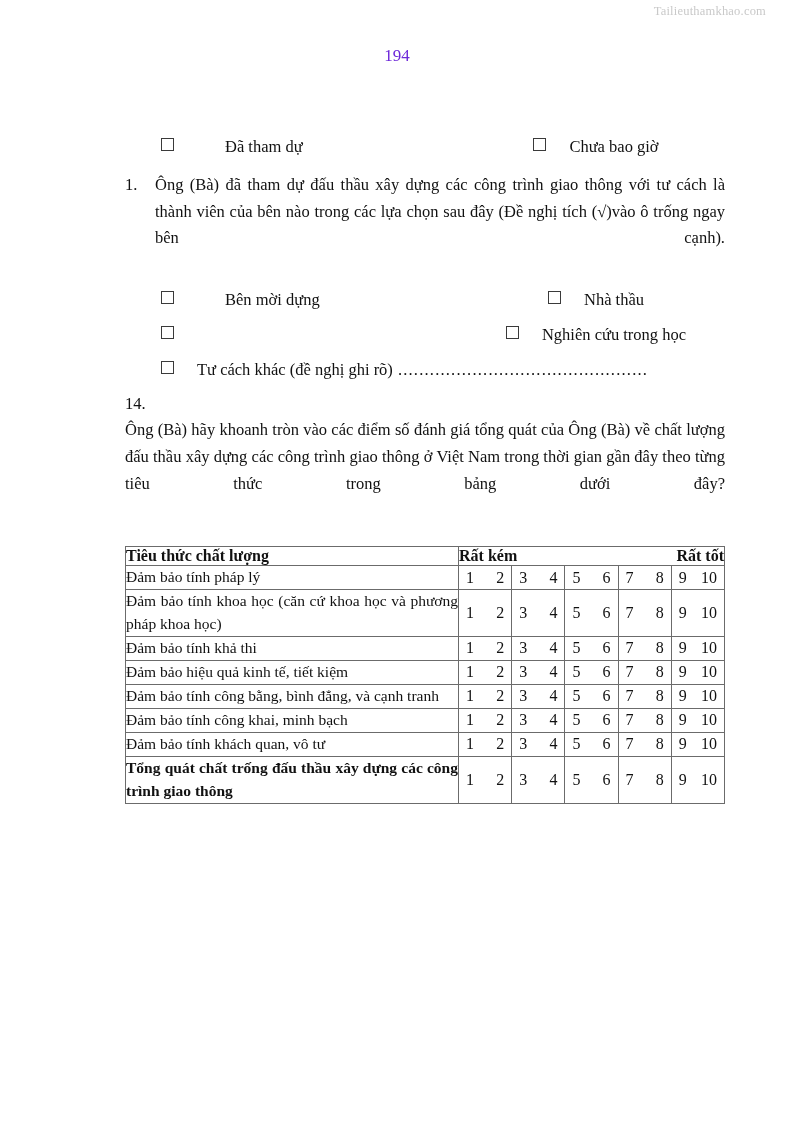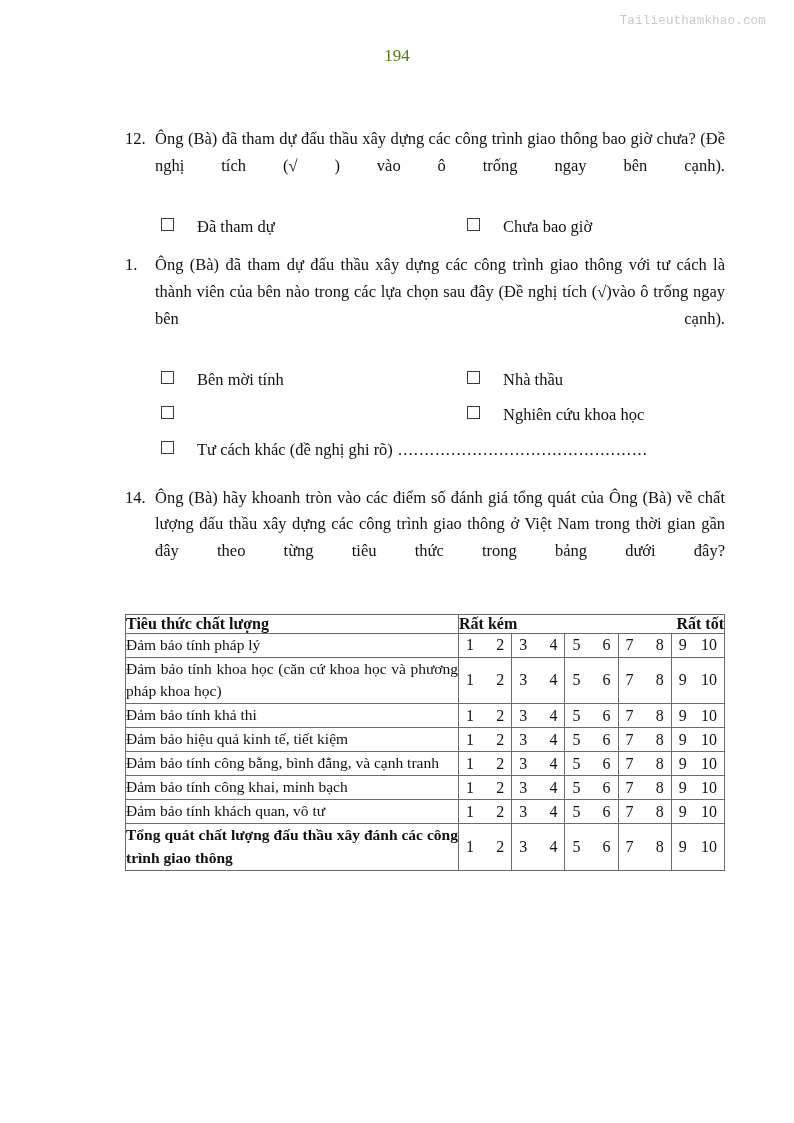--- a/index.html
+++ b/index.html
@@ -17,37 +17,37 @@
   }
 
   .page {
     position: absolute;
     inset: 0;
     background: #ffffff;
   }
 
   .watermark {
     position: absolute;
-    top: 14px;
+    top: 4px;
     right: 28px;
-    font-family: Liberation Mono, monospace;
+    font-family: Liberation Serif, serif;
     font-size: 12.5px;
     color: #c9c9c9;
     letter-spacing: 0.2px;
     white-space: nowrap;
   }
 
   .page-number {
     position: absolute;
     top: 46px;
     left: 0;
     right: 0;
     text-align: center;
     font-size: 17px;
-    color: #4d7c0f;
+    color: #6d28d9;
   }
 
   .content {
     position: absolute;
     left: 125px;
     top: 126px;
     width: 600px;
   }
 
   
@@ -70,42 +70,42 @@
     hyphens: none;
   }
   .q-body::after {
     content: "";
     display: inline-block;
     width: 100%;
   }
 
   .q12 { margin-top: 0; }
   .q13 { margin-top: 13px; }
-  .q14 { margin-top: 23px; }
+  .q14 { margin-top: 9px; flex-direction: column; }
 
   
   .options {
     margin-top: 9px;
     margin-left: 36px;
   }
   .opt-row {
     display: flex;
     align-items: baseline;
     margin-bottom: 11px;
   }
   .opt-row:last-child { margin-bottom: 0; }
 
   .opt {
     display: flex;
     align-items: baseline;
     font-size: 16.5px;
     line-height: 1.45;
   }
-  .opt-col-a { flex: 0 0 306px; }
-  .opt-col-b { flex: 1 1 auto; }
+  .opt-col-a { flex: 0 0 306px; gap: 28px; }
+  .opt-col-b { flex: 1 1 auto; justify-content: center; }
   .opt-full  { flex: 1 1 auto; }
 
   .checkbox {
     flex: 0 0 auto;
     display: inline-block;
     width: 11px;
     height: 11px;
     border: 1px solid #3a3a3a;
     background: #ffffff;
     position: relative;
@@ -180,24 +180,20 @@
 <body>
 
 <div class="page">
 
   <div class="watermark">Tailieuthamkhao.com</div>
 
   <div class="page-number">194</div>
 
   <div class="content">
 
-    <div class="question q12">
-      <div class="q-num">12.</div>
-      <div class="q-body">Ông (Bà) đã tham dự đấu thầu xây dựng các công trình giao thông bao giờ chưa? (Đề nghị tích (√ ) vào ô trống ngay bên cạnh).</div>
-    </div>
 
     <div class="options">
       <div class="opt-row">
         <div class="opt opt-col-a">
           <span class="checkbox"></span>
           <span class="opt-label">Đã tham dự</span>
         </div>
         <div class="opt opt-col-b">
           <span class="checkbox"></span>
           <span class="opt-label">Chưa bao giờ</span>
@@ -207,34 +203,34 @@
 
     <div class="question q13">
       <div class="q-num">1.</div>
       <div class="q-body">Ông (Bà) đã tham dự đấu thầu xây dựng các công trình giao thông với tư cách là thành viên của bên nào trong các lựa chọn sau đây (Đề nghị tích (√)vào ô trống ngay bên cạnh).</div>
     </div>
 
     <div class="options">
       <div class="opt-row">
         <div class="opt opt-col-a">
           <span class="checkbox"></span>
-          <span class="opt-label">Bên mời tính</span>
+          <span class="opt-label">Bên mời dựng</span>
         </div>
         <div class="opt opt-col-b">
           <span class="checkbox"></span>
           <span class="opt-label">Nhà thầu</span>
         </div>
       </div>
       <div class="opt-row">
         <div class="opt opt-col-a">
           <span class="checkbox"></span>
         </div>
         <div class="opt opt-col-b">
           <span class="checkbox"></span>
-          <span class="opt-label">Nghiên cứu khoa học</span>
+          <span class="opt-label">Nghiên cứu trong học</span>
         </div>
       </div>
       <div class="opt-row">
         <div class="opt opt-full">
           <span class="checkbox"></span>
           <span class="opt-label">Tư cách khác (đề nghị ghi rõ)</span>
           <span class="dots">...............................................</span>
         </div>
       </div>
     </div>
@@ -483,21 +479,21 @@
                 </div>
               </td>
               <td class="pair-cell">
                 <div class="pair-inner">
                   <span>9</span>
                   <span>10</span>
                 </div>
               </td>
             </tr>
             <tr>
-              <td class="crit-cell bold">Tổng quát chất lượng đấu thầu xây đánh các công trình giao thông</td>
+              <td class="crit-cell bold">Tổng quát chất trống đấu thầu xây dựng các công trình giao thông</td>
               <td class="pair-cell">
                 <div class="pair-inner">
                   <span>1</span>
                   <span>2</span>
                 </div>
               </td>
               <td class="pair-cell">
                 <div class="pair-inner">
                   <span>3</span>
                   <span>4</span>

